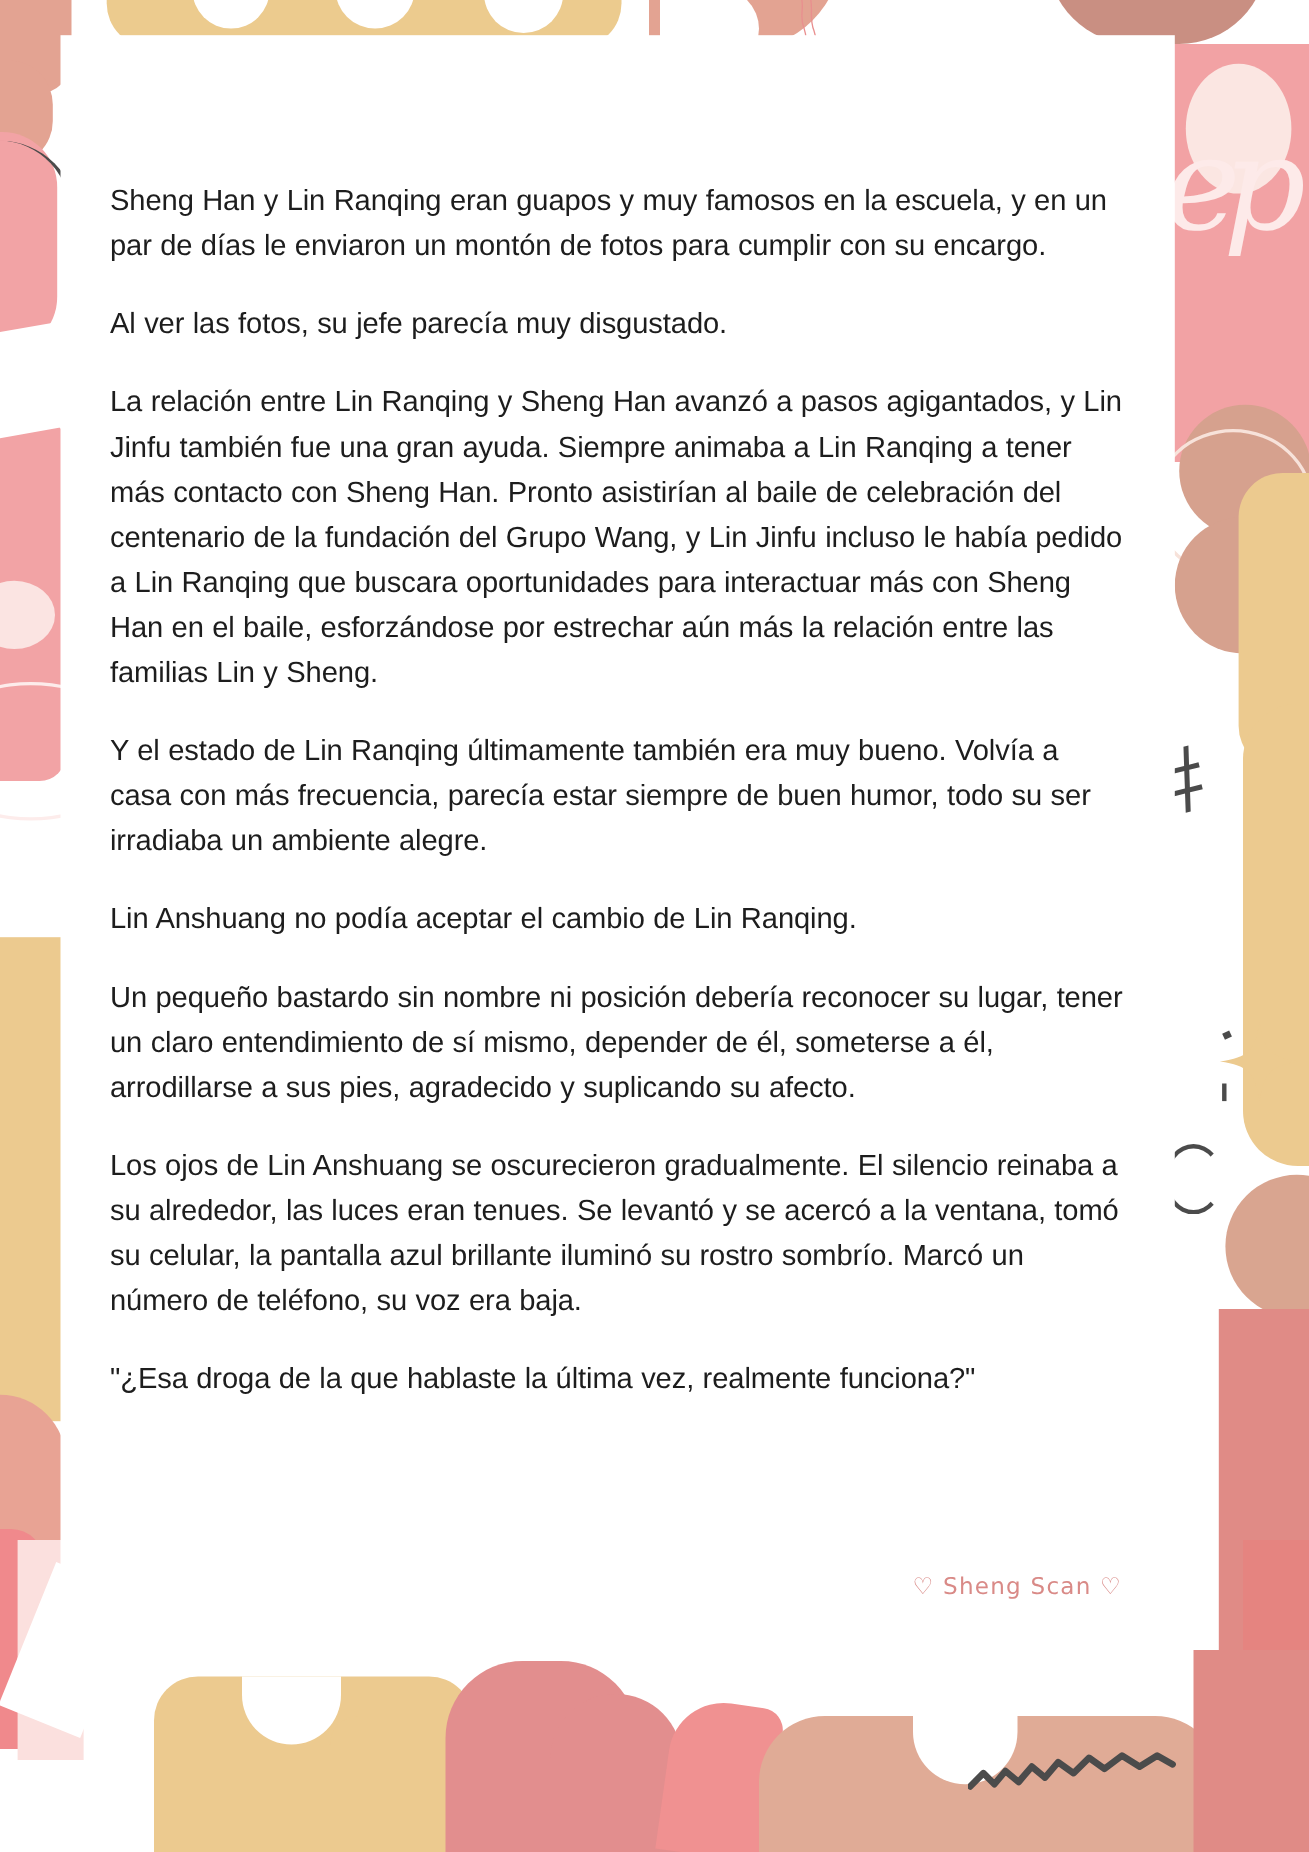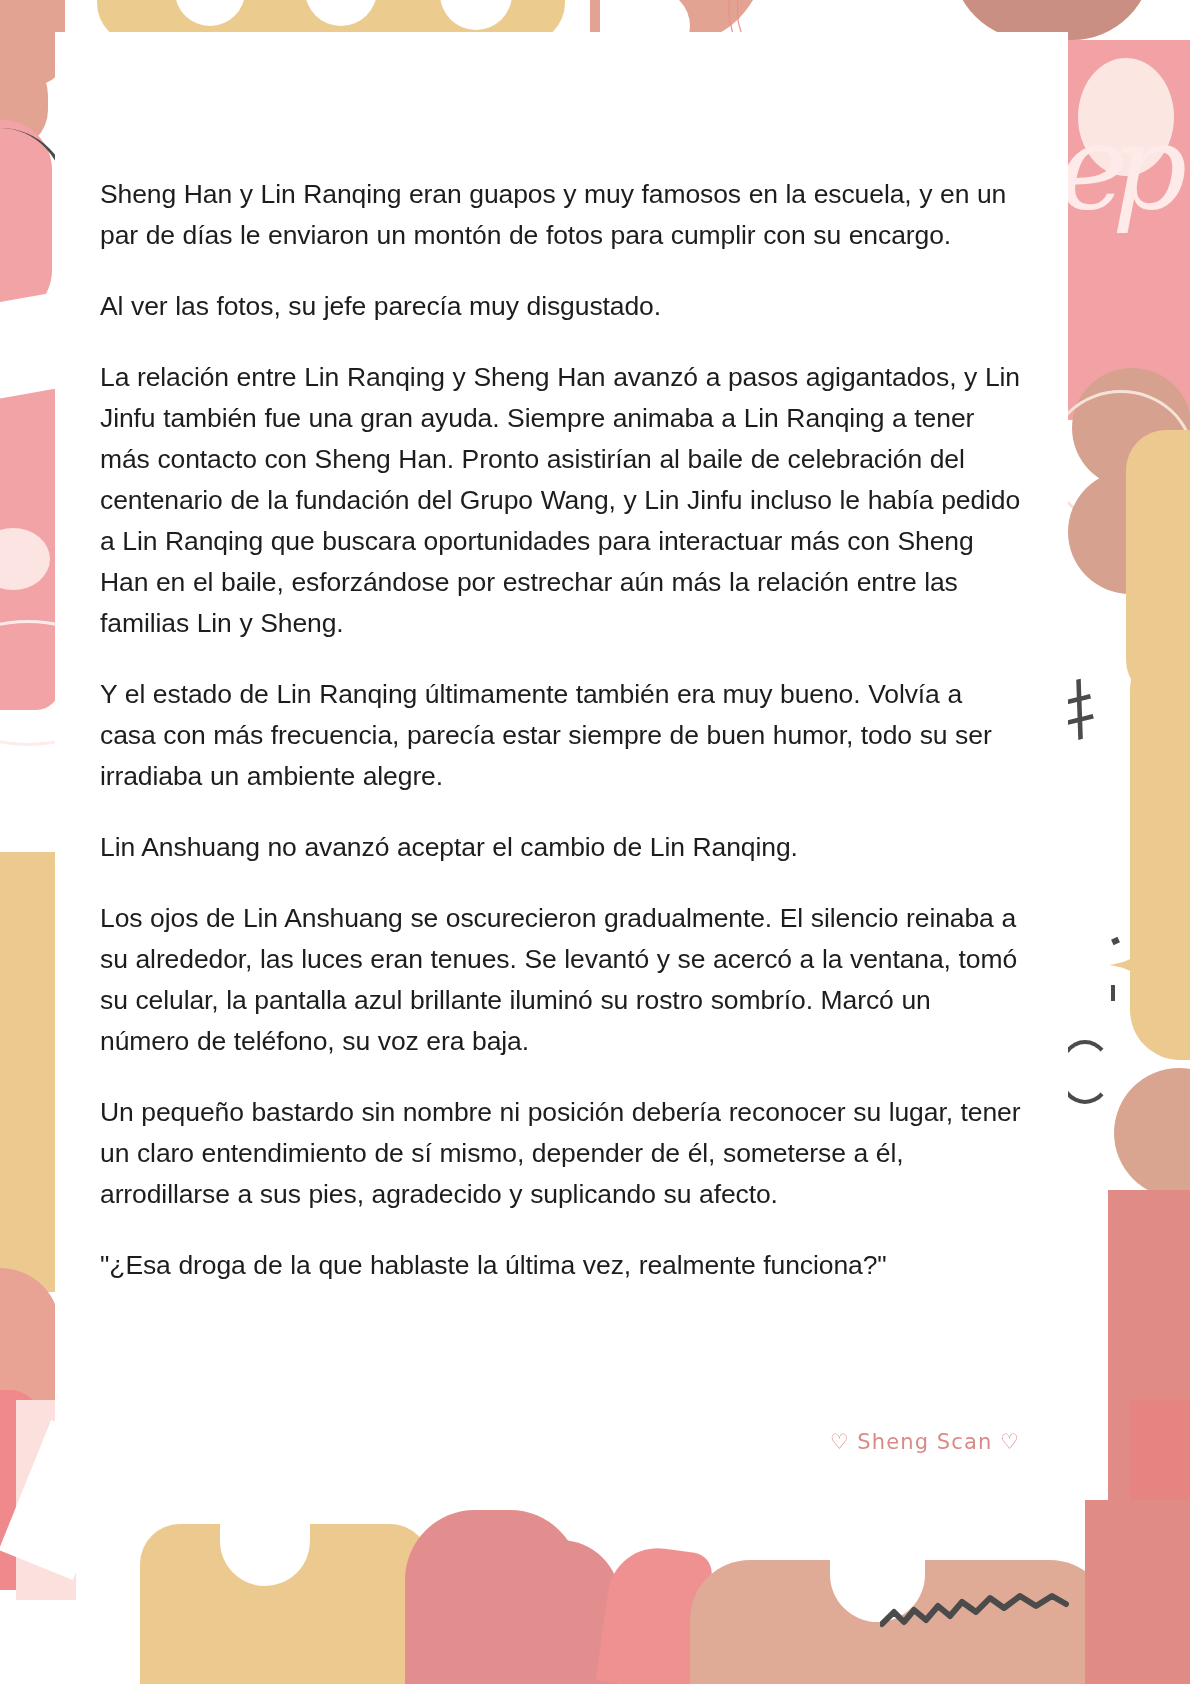--- a/index.html
+++ b/index.html
@@ -62,21 +62,21 @@
     left: 45px;
     top: 130px;
     width: 922px;
   }
 
   .para {
     font-family: "Liberation Sans", sans-serif;
     font-size: 26.5px;
     line-height: 41px;
     color: #1d1d1d;
-    margin: 12px 0 30px 0;
+    margin: 0 0 30px 0;
     letter-spacing: -0.1px;
     word-spacing: 0.4px;
   }
   .para:last-of-type { margin-bottom: 0; }
 
   #signature {
     position: absolute;
     right: 48px;
     top: 1398px;
     font-family: "DejaVu Sans", sans-serif;
@@ -427,21 +427,21 @@
       <path d="M2 34 L14 22 L24 32 L34 20 L46 30 L58 16 L70 26 L82 12 L96 22 L110 8 L124 18 L140 6 L156 16 L172 6 L186 14" stroke="#4b4b4b" stroke-width="6" fill="none" stroke-linecap="round" stroke-linejoin="round"></path>
     </svg>
   </div>
 
   <div id="card">
     <div id="content">
       <p class="para">Sheng Han y Lin Ranqing eran guapos y muy famosos en la escuela, y en un par de días le enviaron un montón de fotos para cumplir con su encargo.</p>
       <p class="para">Al ver las fotos, su jefe parecía muy disgustado.</p>
       <p class="para">La relación entre Lin Ranqing y Sheng Han avanzó a pasos agigantados, y Lin Jinfu también fue una gran ayuda. Siempre animaba a Lin Ranqing a tener más contacto con Sheng Han. Pronto asistirían al baile de celebración del centenario de la fundación del Grupo Wang, y Lin Jinfu incluso le había pedido a Lin Ranqing que buscara oportunidades para interactuar más con Sheng Han en el baile, esforzándose por estrechar aún más la relación entre las familias Lin y Sheng.</p>
       <p class="para">Y el estado de Lin Ranqing últimamente también era muy bueno. Volvía a casa con más frecuencia, parecía estar siempre de buen humor, todo su ser irradiaba un ambiente alegre.</p>
-      <p class="para">Lin Anshuang no avanzó aceptar el cambio de Lin Ranqing.</p>
+      <p class="para">Lin Anshuang no podía aceptar el cambio de Lin Ranqing.</p>
+      <p class="para">Un pequeño bastardo sin nombre ni posición debería reconocer su lugar, tener un claro entendimiento de sí mismo, depender de él, someterse a él, arrodillarse a sus pies, agradecido y suplicando su afecto.</p>
       <p class="para">Los ojos de Lin Anshuang se oscurecieron gradualmente. El silencio reinaba a su alrededor, las luces eran tenues. Se levantó y se acercó a la ventana, tomó su celular, la pantalla azul brillante iluminó su rostro sombrío. Marcó un número de teléfono, su voz era baja.</p>
-      <p class="para">Un pequeño bastardo sin nombre ni posición debería reconocer su lugar, tener un claro entendimiento de sí mismo, depender de él, someterse a él, arrodillarse a sus pies, agradecido y suplicando su afecto.</p>
       <p class="para">"¿Esa droga de la que hablaste la última vez, realmente funciona?"</p>
     </div>
     <div id="signature">♡ Sheng Scan ♡</div>
   </div>
 
 </div>
 
 </body></html>

